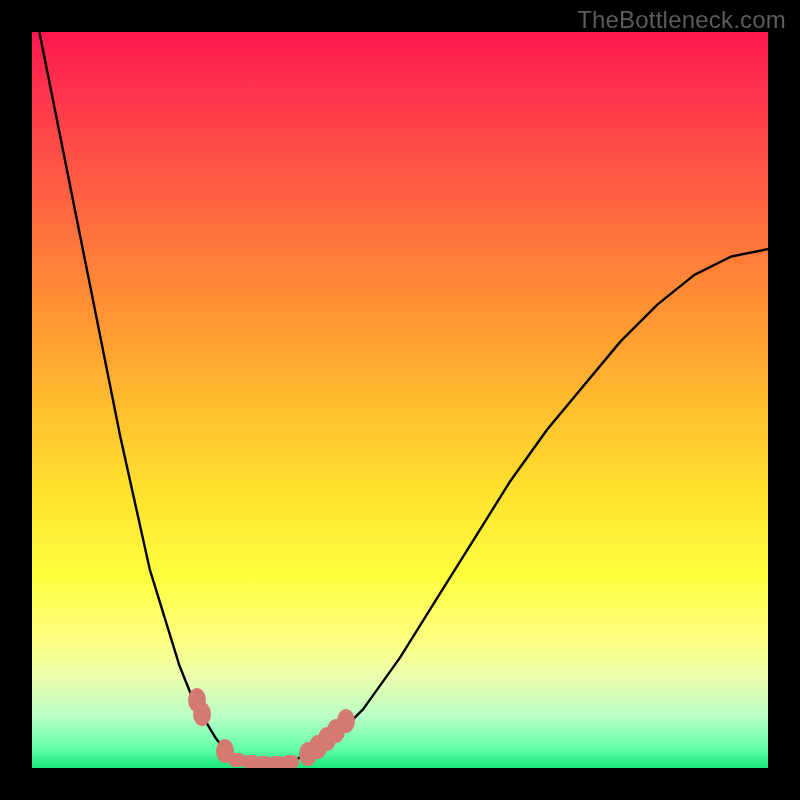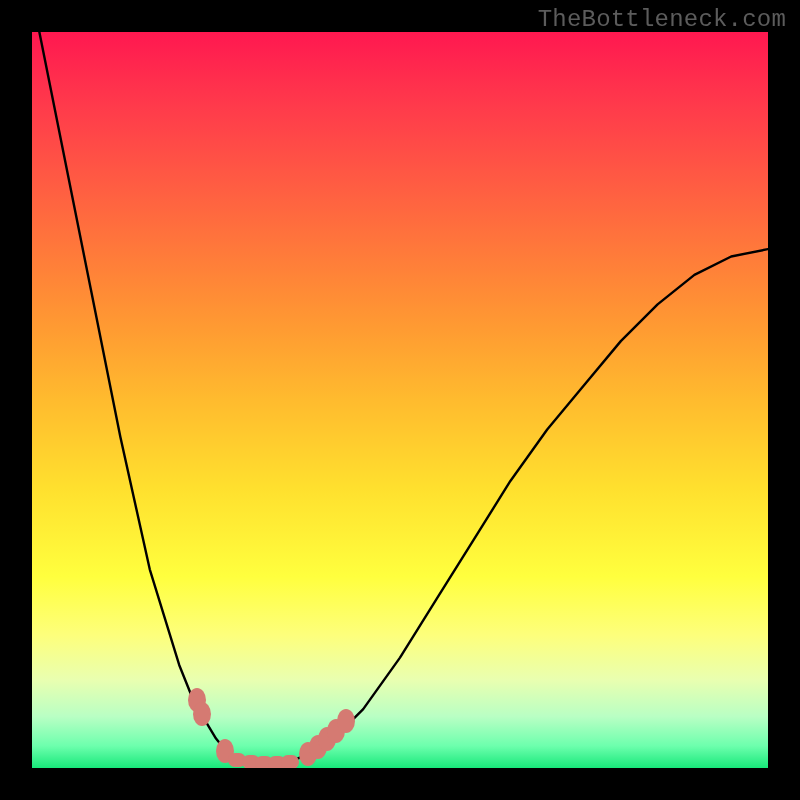--- a/index.html
+++ b/index.html
@@ -43,21 +43,20 @@
   }
   .watermark {
     position: absolute;
     top: 6px;
     right: 14px;
     font-size: 24px;
     font-weight: 500;
     color: #5c5c5c;
     letter-spacing: 0.2px;
     user-select: none;
-    font-family: Liberation Mono, monospace;
   }
   .curve {
     position: absolute;
     inset: 0;
   }
   .beads {
     position: absolute;
     inset: 0;
   }
   .bead {

